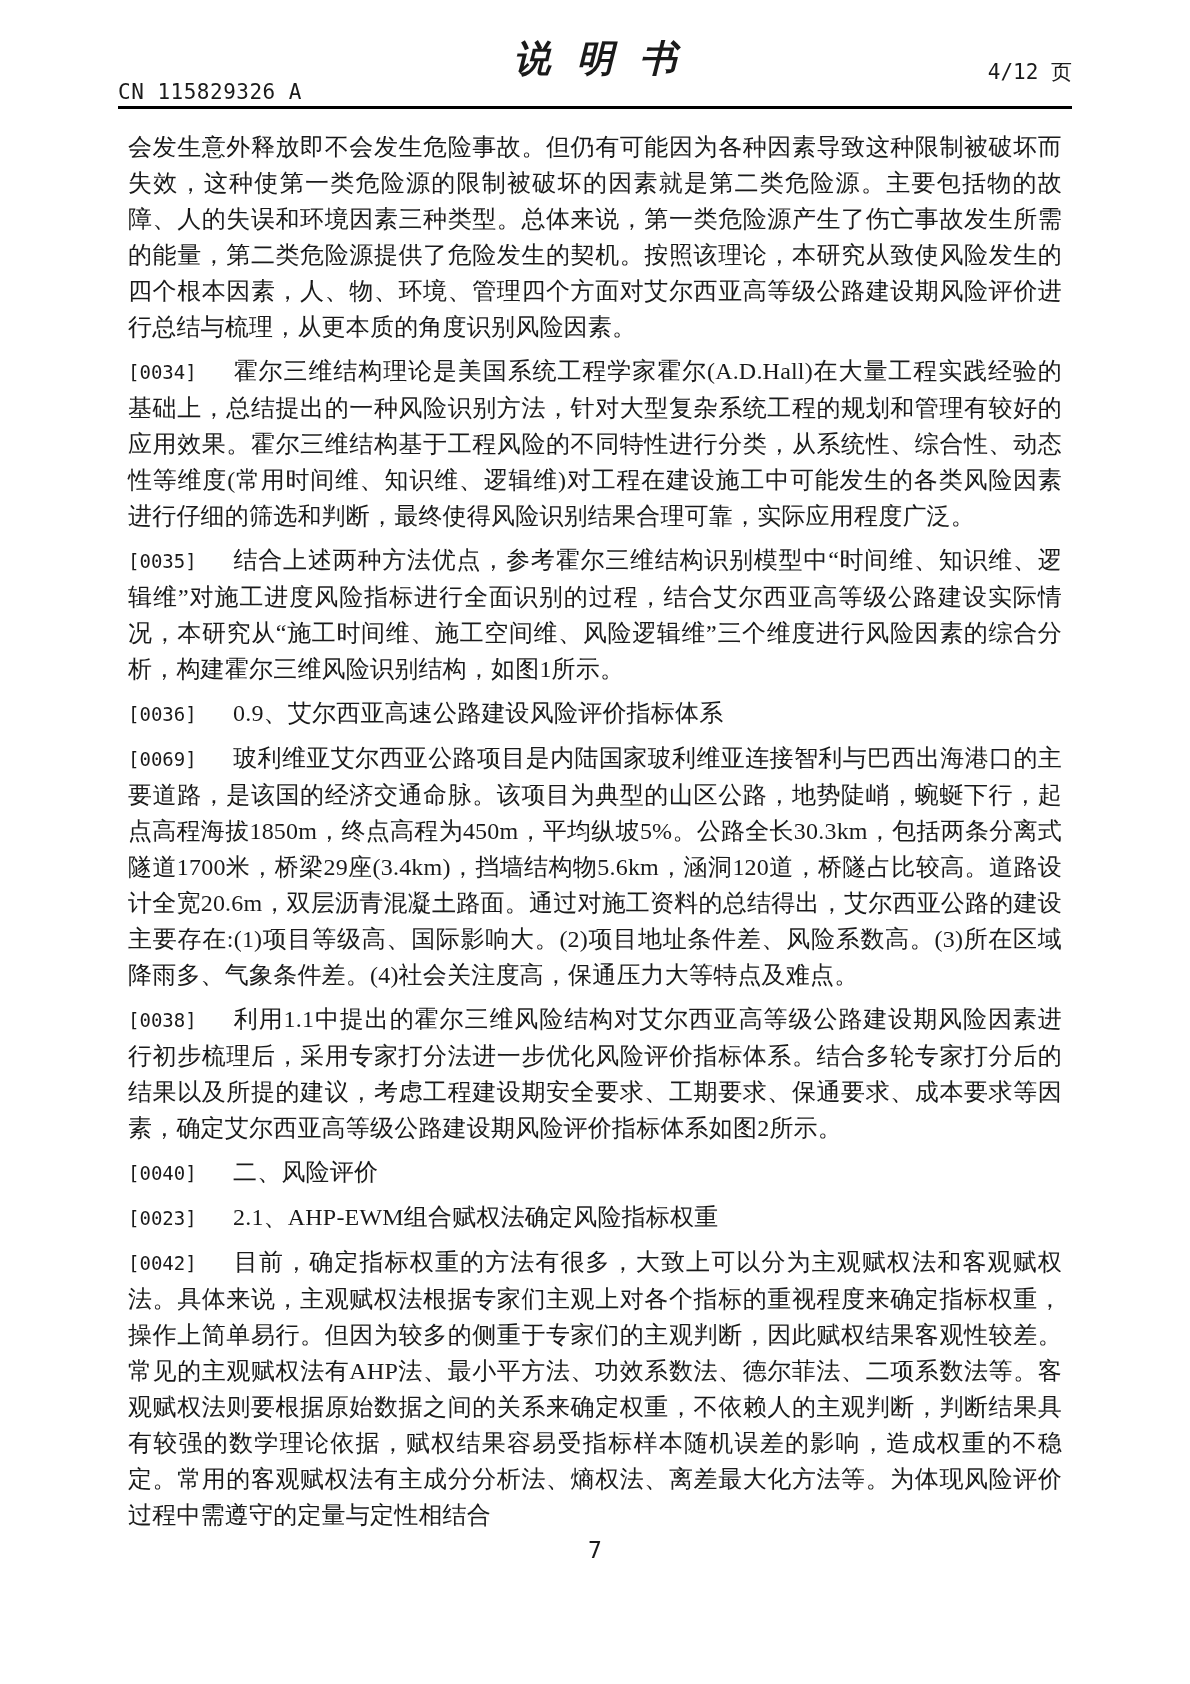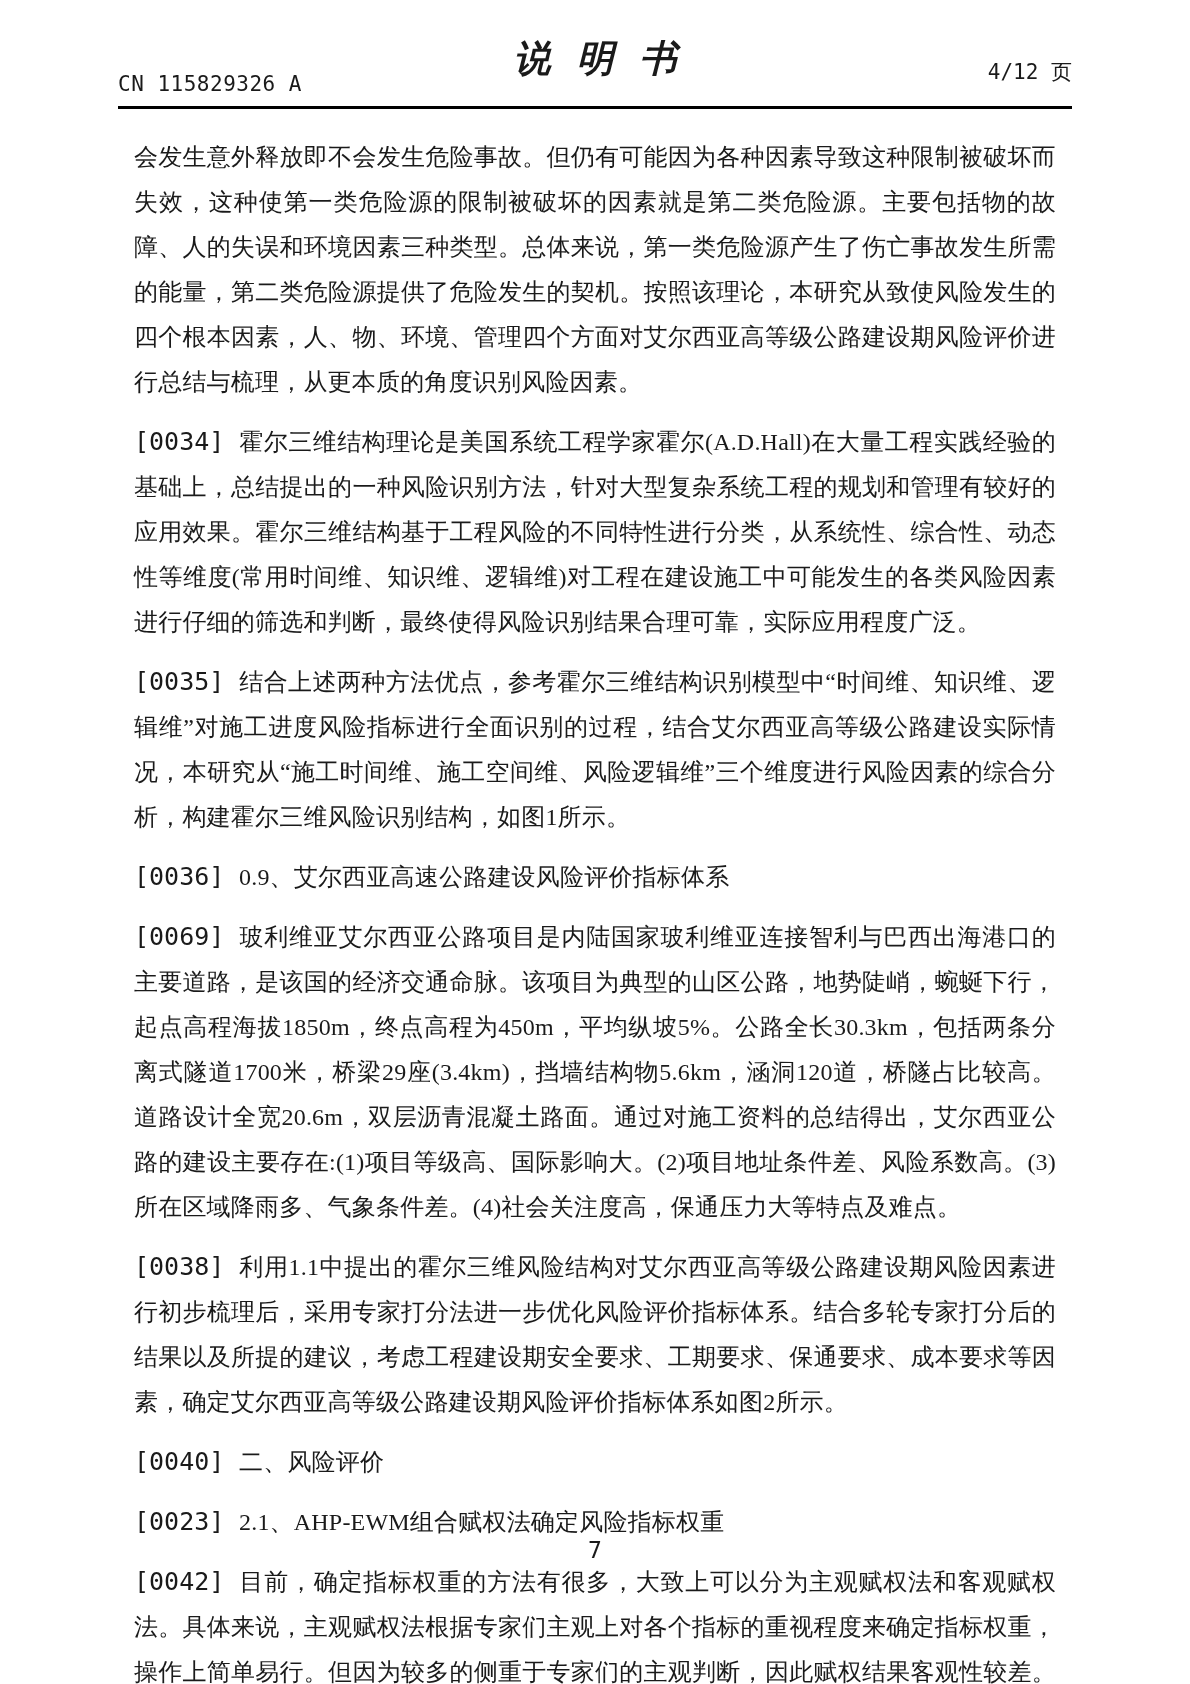--- a/index.html
+++ b/index.html
@@ -25,21 +25,21 @@
     height: 106px;
     border-bottom: 3px solid #000000;
     display: flex;
     justify-content: space-between;
     align-items: flex-end;
   }
   .patent-number {
     font-family: "DejaVu Sans Mono", "Liberation Mono", monospace;
     font-size: 21px;
     letter-spacing: 0.5px;
-    margin-bottom: 10px;
+    margin-bottom: 2px;
     white-space: nowrap;
   }
   .doc-title {
     position: absolute;
     left: 50%;
     transform: translateX(-50%);
     bottom: 22px;
     font-family: "Liberation Sans", "DejaVu Sans", sans-serif;
     font-weight: 700;
     font-size: 37px;
@@ -55,32 +55,32 @@
     white-space: nowrap;
   }
   
   .document-body {
     position: absolute;
     top: 121px;
     left: 120px;
     width: 950px;
   }
   .para {
-    margin: 14px;
+    margin: 8px;
     font-size: 24px;
-    line-height: 45px;
+    line-height: 36px;
     text-align: justify;
     word-break: normal;
     letter-spacing: 0.2px;
   }
   .pnum {
     display: inline-block;
     width: 105px;
     font-family: "DejaVu Sans Mono", "Liberation Mono", monospace;
-    font-size: 25px;
+    font-size: 19px;
     letter-spacing: 0px;
     text-align: left;
     vertical-align: baseline;
   }
   
   .page-footer {
     position: absolute;
     top: 1537px;
     left: 0;
     width: 100%;

